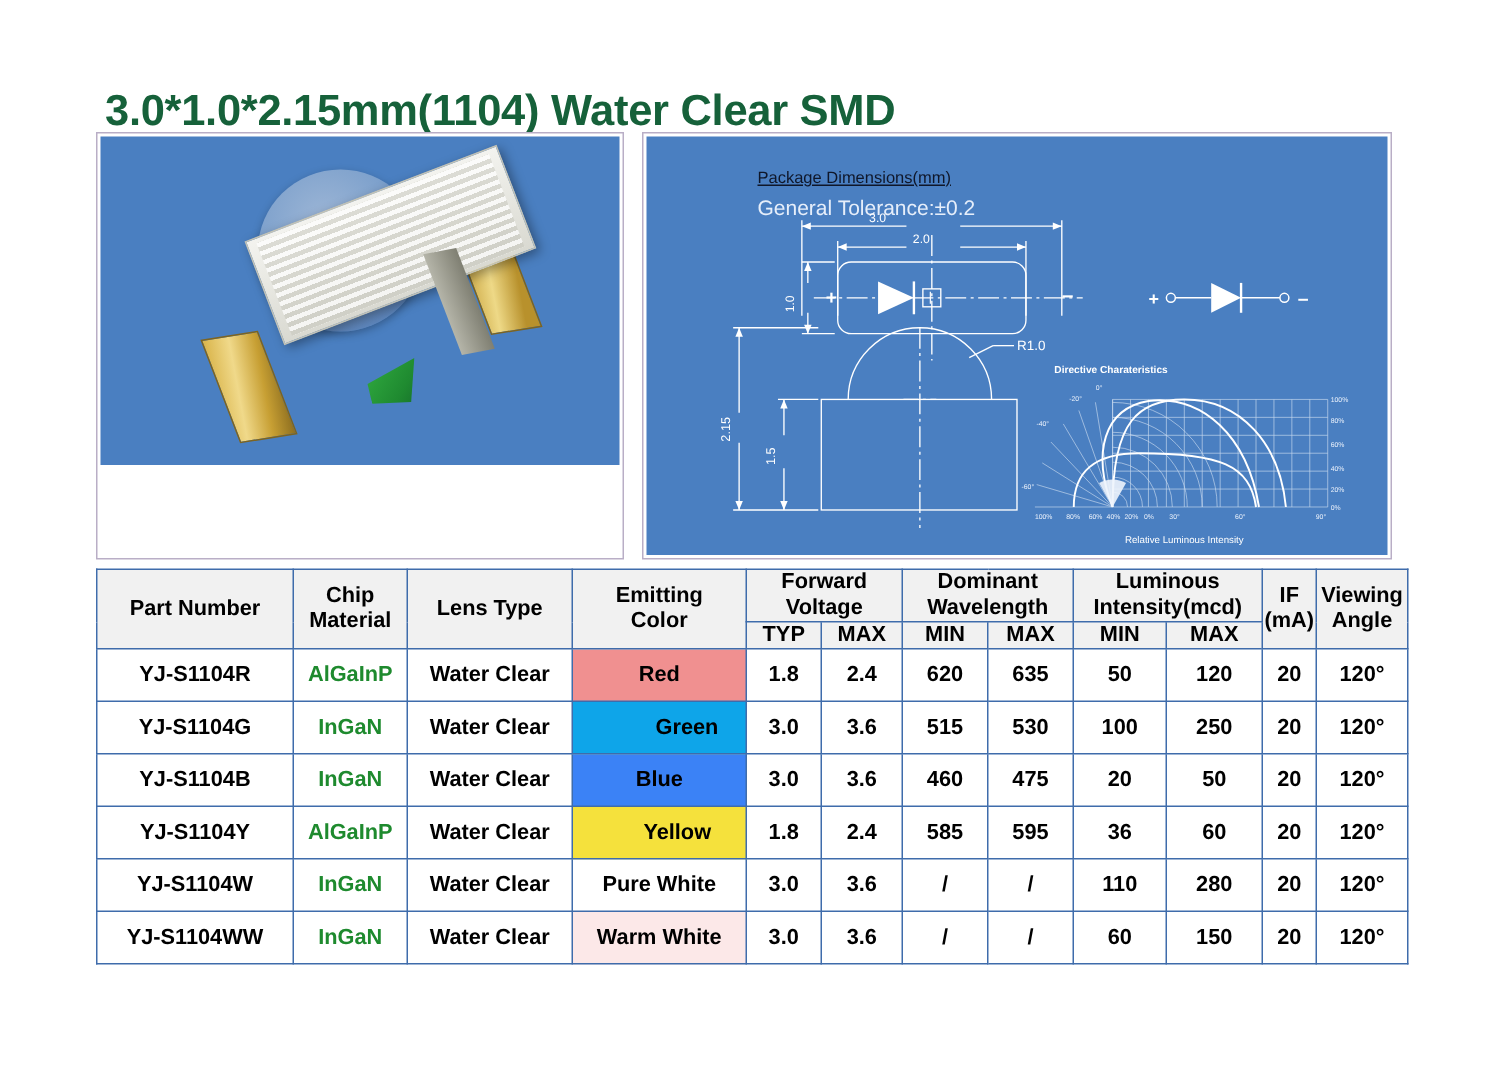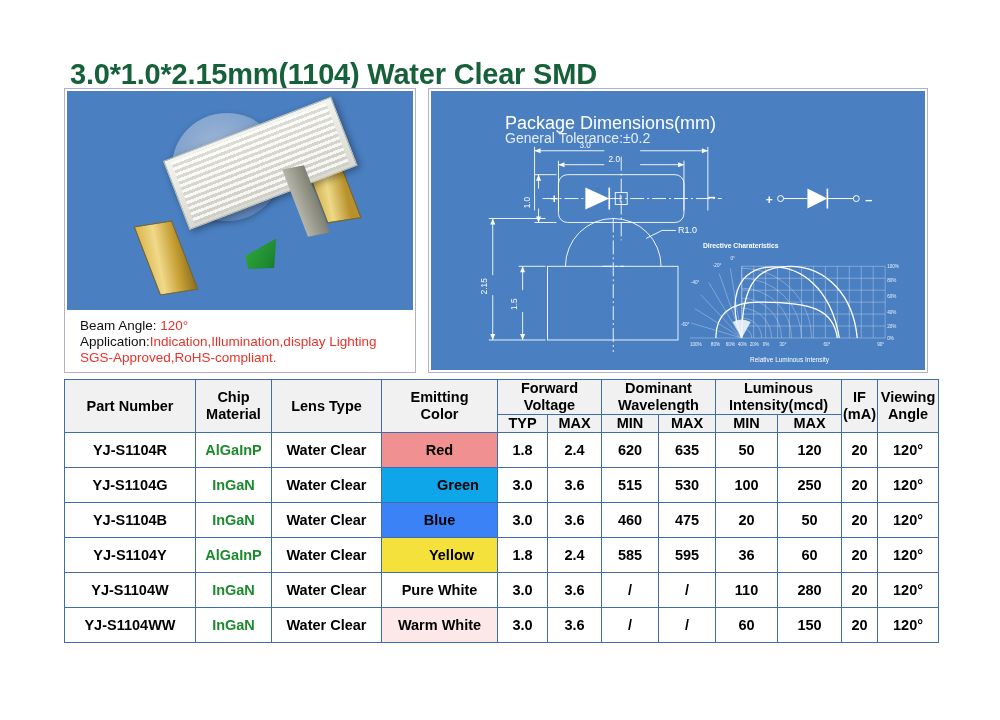--- a/index.html
+++ b/index.html
@@ -122,21 +122,21 @@
   }
 
   
   .draw-area {
     position: absolute; left: 2px; top: 2px; right: 2px; bottom: 2px;
     background: #4a7fc1;
     overflow: hidden;
   }
   .draw-title {
     position: absolute; left: 74px; top: 22px;
-    color: #ffffff; font-size: 18px; white-space: nowrap;
+    color: #0f172a; font-size: 11px; white-space: nowrap; text-decoration: underline;
   }
   .draw-sub {
     position: absolute; left: 74px; top: 39px;
     color: #e6eefa; font-size: 14px; white-space: nowrap;
   }
   .draw-svg { position: absolute; inset: 0; }
 
   
   .spec-table {
     position: absolute;
@@ -177,29 +177,20 @@
         <div class="wafer-dot"></div>
         <div class="led-pad-left"></div>
         <div class="led-pad-right"></div>
         <div class="led-body">
           <div class="led-ridges"></div>
         </div>
         <div class="led-edge-dark"></div>
         <div class="led-gold-mid"></div>
         <div class="led-green-chip"></div>
       </div>
-    </div>
-    <div class="caption-area">
-      <div class="caption-line">
-        <span>Beam Angle: </span><span class="red">120°</span>
-      </div>
-      <div class="caption-line">
-        <span>Application:</span><span class="red">Indication,Illumination,display Lighting</span>
-      </div>
-      <div class="caption-line red">SGS-Approved,RoHS-compliant.</div>
     </div>
   </div>
 
   <div class="panel" id="right-panel">
     <div class="draw-area">
       <div class="draw-title">Package Dimensions(mm)</div>
       <div class="draw-sub">General Tolerance:±0.2</div>
 
       <svg class="draw-svg" viewBox="0 0 496 281">
         <g stroke="#ffffff" fill="none" stroke-width="0.9">

